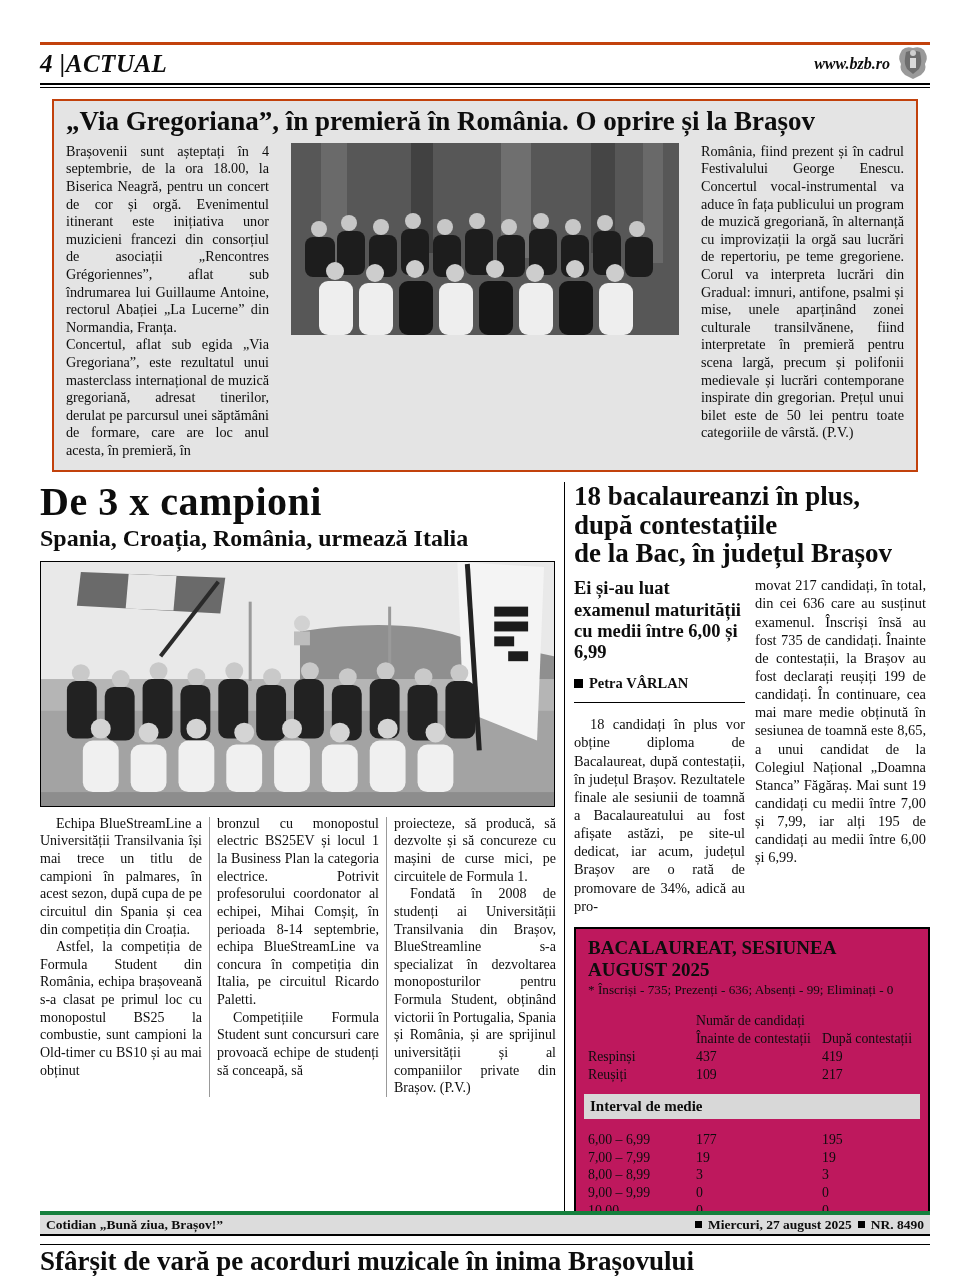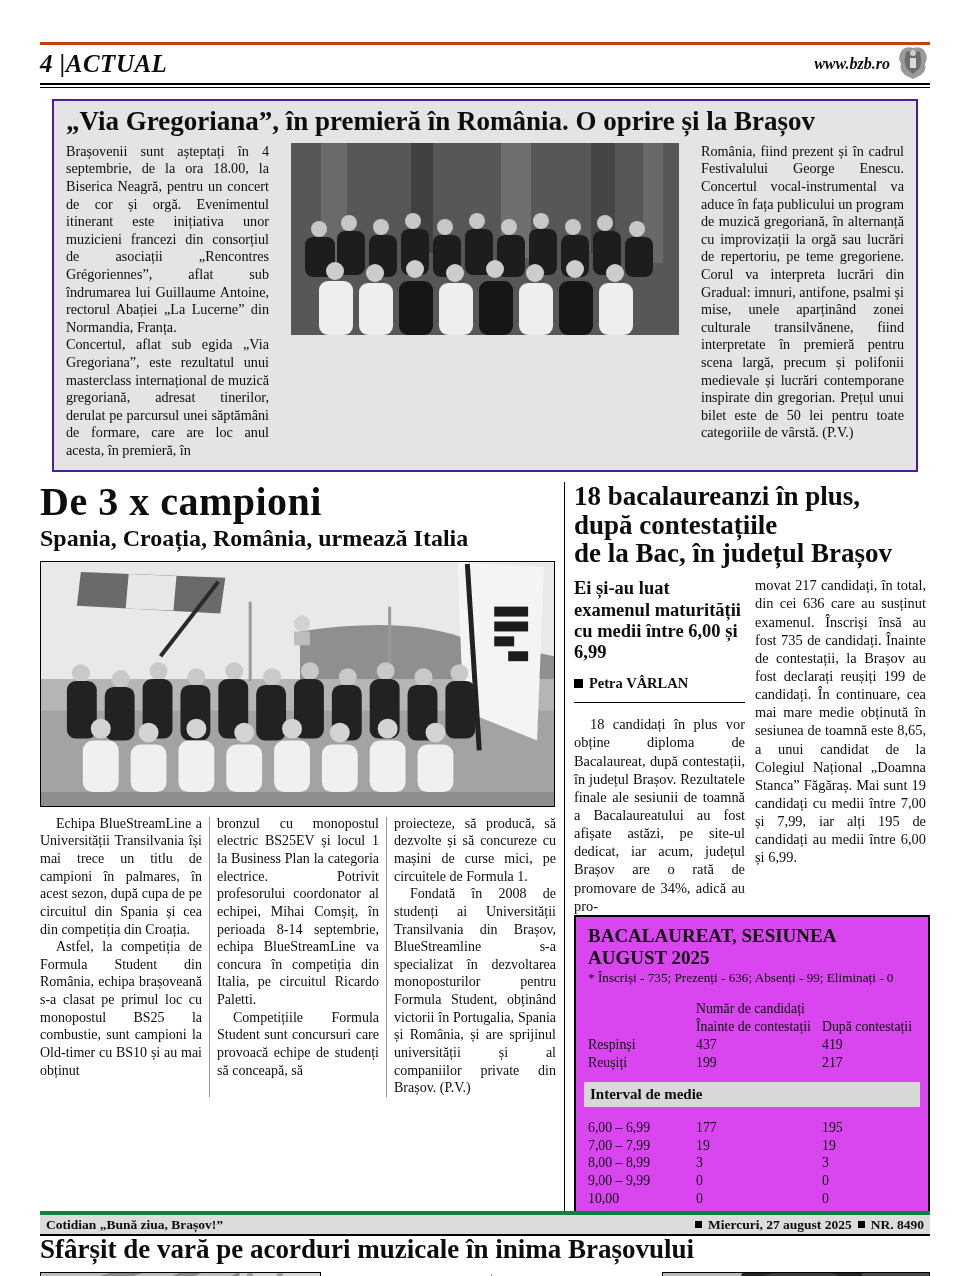--- a/index.html
+++ b/index.html
@@ -11,21 +11,21 @@
   }
   *{box-sizing:border-box;}
   
   .masthead{border-top:3px solid #c2410c;font-style:italic;}
   .masthead-row{display:flex;align-items:center;justify-content:space-between;height:38px;}
   .page-label{font-weight:bold;font-size:25px;letter-spacing:.5px;}
   .site-wrap{display:flex;align-items:center;gap:6px;}
   .site-url{font-weight:bold;font-size:16px;}
   .masthead-rule{height:5px;border-top:2px solid #000;border-bottom:1px solid #000;}
   
-  .topbox{margin:11px 12px 0 12px;border:2px solid #4c1d95;background:#e4e4e4;padding:6px 12px 10px 12px;}
+  .topbox{margin:11px 12px 0 12px;border:2px solid #c2410c;background:#e4e4e4;padding:6px 12px 10px 12px;}
   .topbox h1{margin:0 0 6px 0;font-size:27px;line-height:1.1;}
   .topbox-cols{display:flex;gap:22px;}
   .topbox-col{width:237px;font-size:14.2px;line-height:1.24;text-align:justify;}
   .topbox-col p{margin:0;}
   .photo{position:relative;overflow:hidden;background:#777;}
   .photo svg{display:block;width:100%;height:100%;}
   .choir-photo{width:388px;height:192px;flex:0 0 auto;}
   
   .mid{display:flex;margin-top:10px;}
   .mid-left{width:524px;padding-right:8px;}
@@ -45,21 +45,21 @@
   .bac-cols{display:flex;gap:10px;}
   .bac-col{width:171px;}
   .standfirst{font-weight:bold;font-size:18.5px;line-height:1.15;margin:2px 0 12px 0;}
   .byline{display:flex;align-items:center;gap:6px;font-weight:bold;font-size:14.5px;
           border-bottom:1.5px solid #000;padding-bottom:10px;margin-bottom:12px;}
   .sq{width:9px;height:9px;background:#000;display:inline-block;}
   .bac-body{font-size:14.4px;line-height:1.26;text-align:justify;}
   .bac-body p{margin:0;}
   .bac-body p.ind{text-indent:16px;}
   
-  .bac-table{border:2px solid #000;padding:8px 12px 12px 12px;background:#d946ef;}
+  .bac-table{border:2px solid #000;margin-top:12px;padding:8px 12px 12px 12px;background:#be185d;}
   .bac-table-title{font-weight:bold;font-size:19px;margin:0;}
   .bac-table-note{font-size:13.2px;margin:1px 0 14px 0;}
   .tgrid{display:grid;grid-template-columns:108px 126px auto;font-size:13.8px;line-height:1.3;}
   .tband{background:#d8d8d8;font-weight:bold;font-size:15px;padding:4px 6px;margin:10px -4px 12px -4px;}
   .trow{display:contents;}
   
   .full-rule{border-top:1px solid #000;margin:10px 0 2px 0;}
   .muz-h1{margin:2px 0 8px 0;font-size:27px;line-height:1.05;}
   .muz-row{display:flex;}
   .brass-photo{width:281px;height:318px;flex:0 0 auto;border:1px solid #000;}
@@ -297,21 +297,21 @@
           <div></div>
           <div>Înainte de contestații</div>
           <div>După contestații</div>
           <div class="trow">
             <div>Respinși</div>
             <div>437</div>
             <div>419</div>
           </div>
           <div class="trow">
             <div>Reușiți</div>
-            <div>199</div>
+            <div>109</div>
             <div>217</div>
           </div>
         </div>
         <div class="tband">Interval de medie</div>
         <div class="tgrid">
           <div class="trow">
             <div>6,00 – 6,99</div>
             <div>177</div>
             <div>195</div>
           </div>

